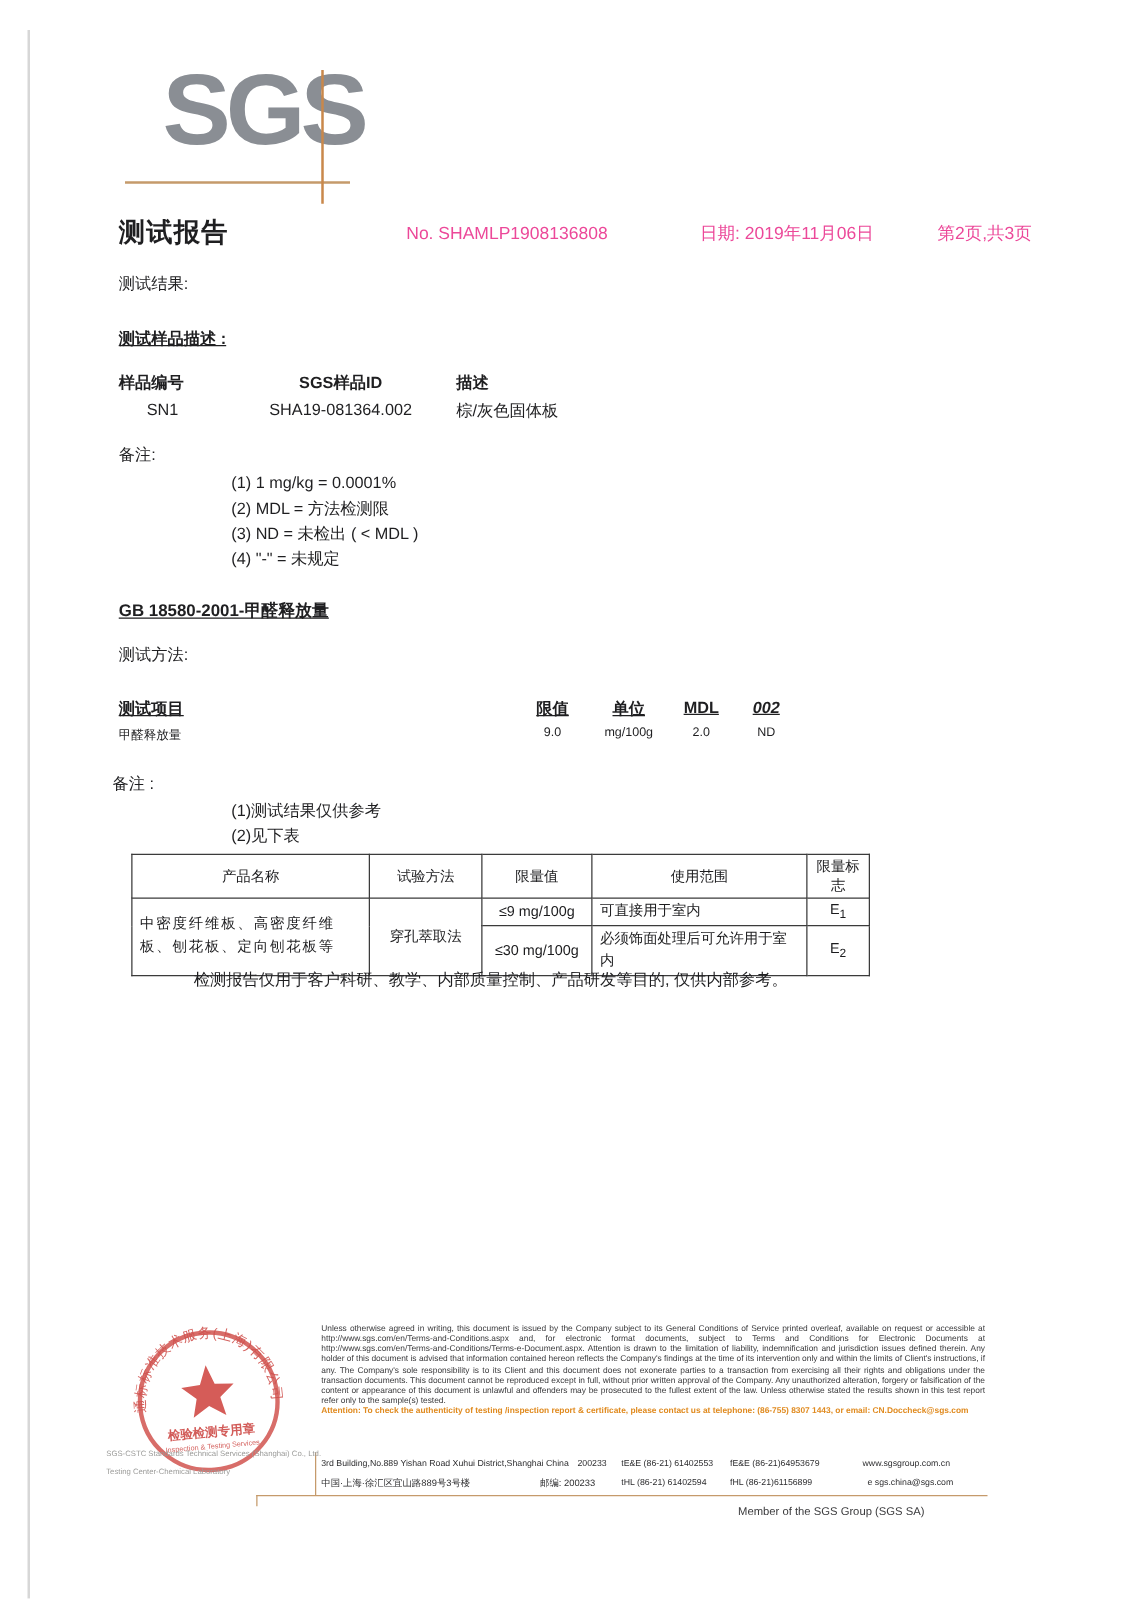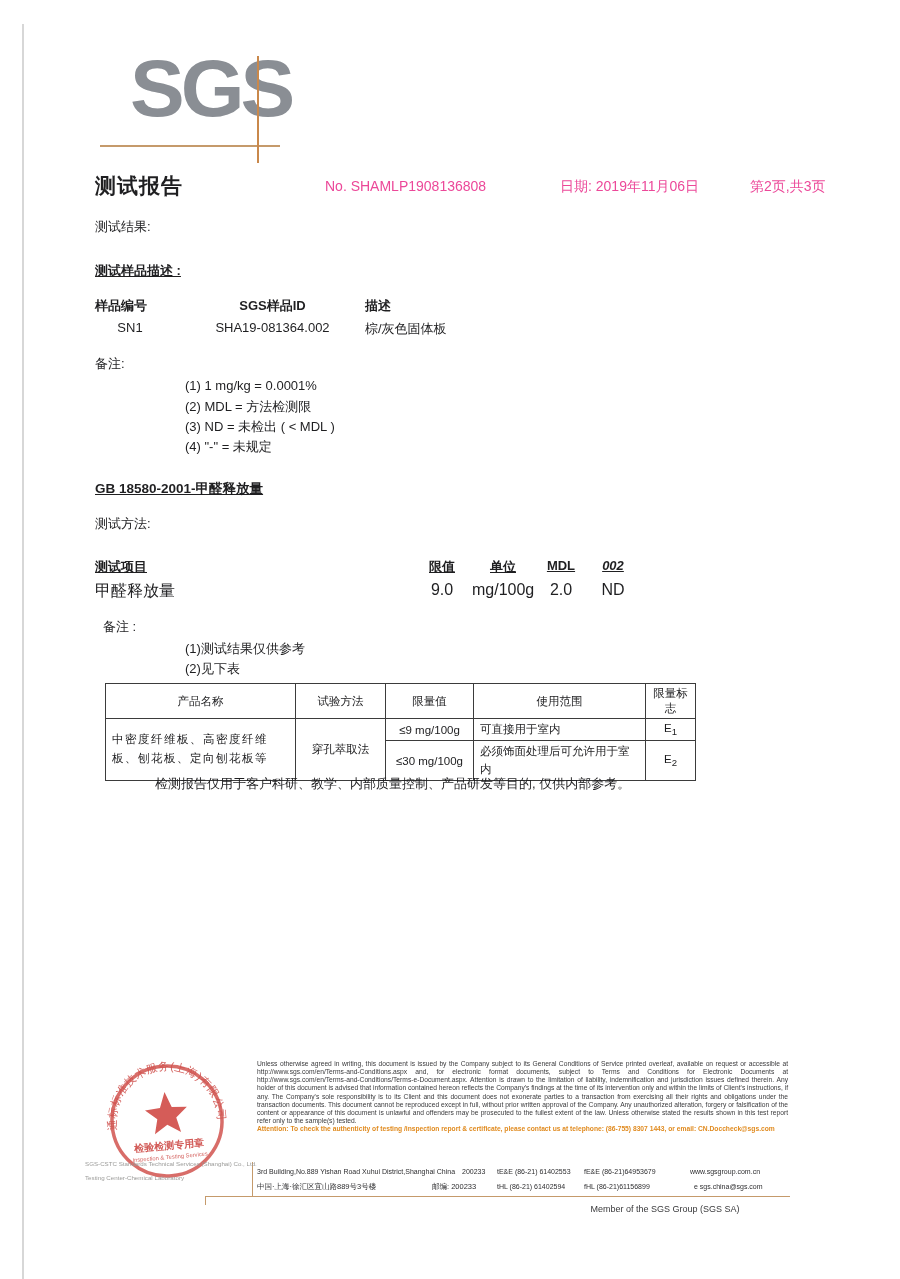--- a/index.html
+++ b/index.html
@@ -28,21 +28,21 @@
   .b{font-weight:bold;}
   .u{text-decoration:underline;}
   .i{font-style:italic;}
   
   .st-h{top:297px;font-size:13px;font-weight:bold;}
   .st-r{top:320px;font-size:13px;}
   
   .note-item{left:185px;font-size:13px;}
   
   .rt-h{top:558px;font-size:13px;font-weight:bold;text-decoration:underline;}
-  .rt-r{top:581px;font-size:16px;}
+  .rt-r{top:581px;font-size:10px;}
   .ctr{text-align:center;}
   
   .limit-table{left:105px;top:683px;border-collapse:collapse;font-size:11.5px;color:#1c1c1e;}
   .limit-table th,.limit-table td{border:1px solid #3b3b3b;padding:2px 6px;}
   .limit-table th{font-weight:normal;height:32px;text-align:center;}
   .lt-product{width:190px;letter-spacing:1.5px;line-height:1.7;padding:2px 9px;}
   .lt-method{width:90px;text-align:center;}
   .lt-limit{width:88px;text-align:center;}
   .lt-scope{width:172px;line-height:1.5;}
   .lt-mark{width:50px;text-align:center;}
@@ -98,21 +98,21 @@
   <div class="abs rt-h ctr" style="left:418px;width:48px;">限值</div>
   <div class="abs rt-h ctr" style="left:472px;width:62px;">单位</div>
   <div class="abs rt-h ctr" style="left:540px;width:42px;">MDL</div>
   <div class="abs rt-h ctr i" style="left:592px;width:42px;">002</div>
   <div class="abs rt-r" style="left:95px;">甲醛释放量</div>
   <div class="abs rt-r ctr" style="left:418px;width:48px;">9.0</div>
   <div class="abs rt-r ctr" style="left:472px;width:62px;">mg/100g</div>
   <div class="abs rt-r ctr" style="left:540px;width:42px;">2.0</div>
   <div class="abs rt-r ctr" style="left:592px;width:42px;">ND</div>
 
-  <div class="abs lbl13" style="left:103px;top:618px;">备注 :</div>
+  <div class="abs lbl13" style="left:90px;top:618px;">备注 :</div>
   <div class="abs note-item" style="top:640px;">(1)测试结果仅供参考</div>
   <div class="abs note-item" style="top:660px;">(2)见下表</div>
 
   <table class="abs limit-table">
     <tbody>
         <tr>
       <th>产品名称</th>
       <th>试验方法</th>
       <th>限量值</th>
       <th>使用范围</th>

